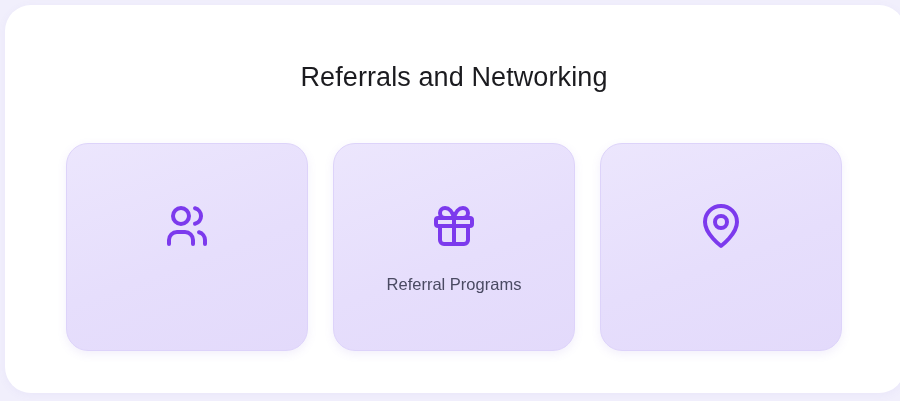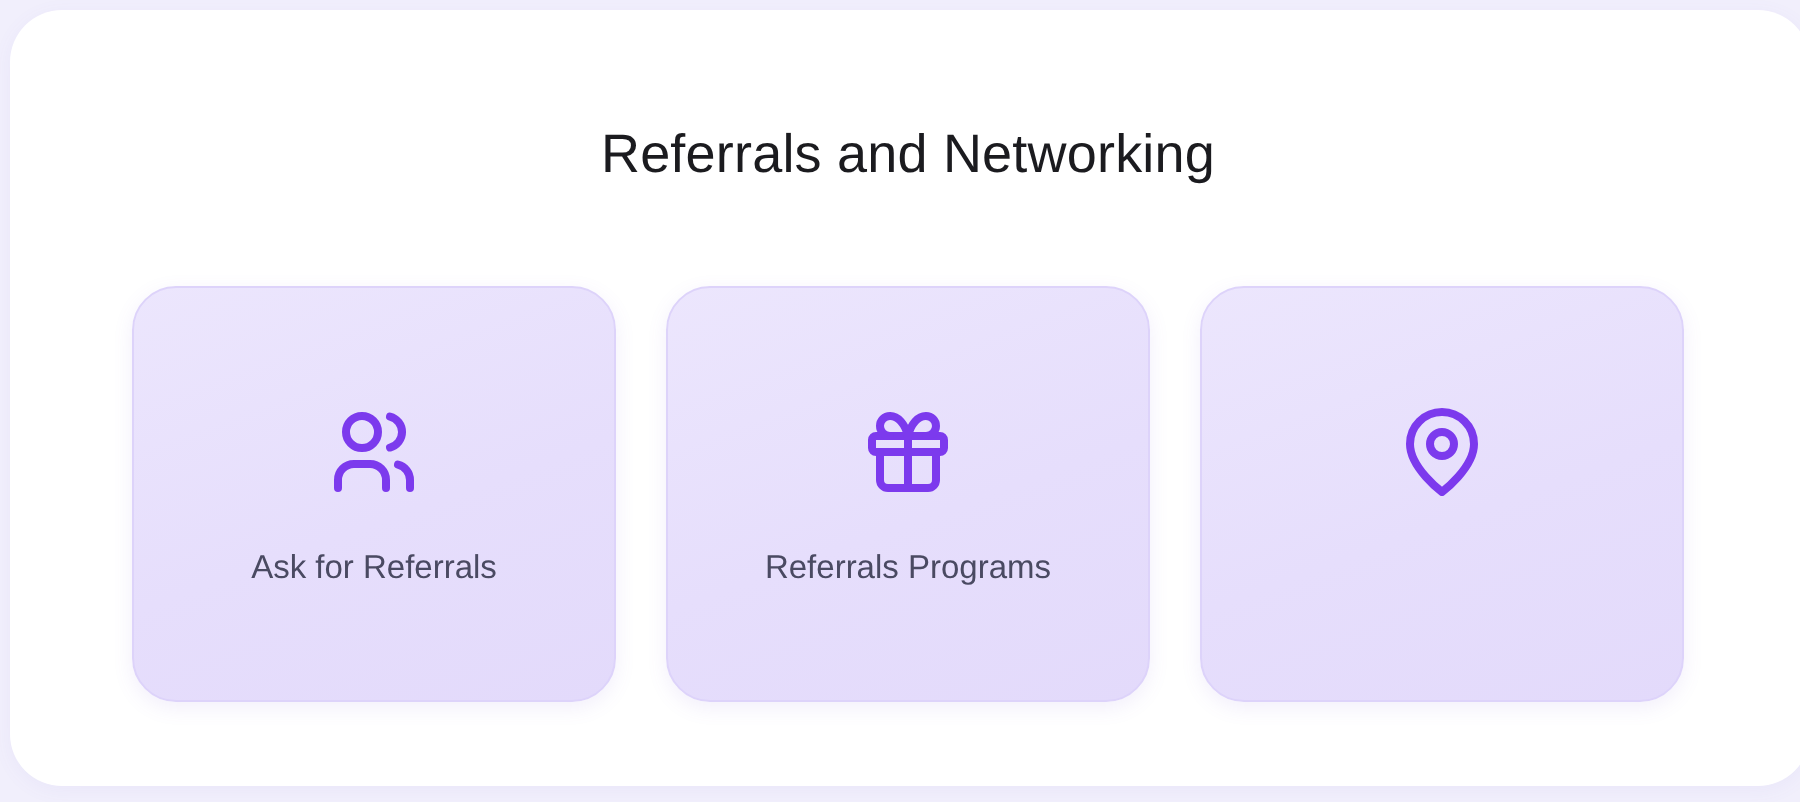--- a/index.html
+++ b/index.html
@@ -85,33 +85,32 @@
 
     <div class="card card-1">
       <span class="icon">
         <svg viewBox="0 0 24 24" fill="none" stroke="#7c3aed" stroke-width="2" stroke-linecap="round" stroke-linejoin="round">
           <circle cx="9" cy="7" r="4"></circle>
           <path d="M3 21v-2a4 4 0 0 1 4-4h4a4 4 0 0 1 4 4v2"></path>
           <path d="M16 3.13a4 4 0 0 1 0 7.75"></path>
           <path d="M21 21v-2a4 4 0 0 0-3-3.85"></path>
         </svg>
       </span>
-      <div class="label">Ask for Referrals</div>
     </div>
 
     <div class="card card-2">
       <span class="icon">
         <svg viewBox="0 0 24 24" fill="none" stroke="#7c3aed" stroke-width="2" stroke-linecap="round" stroke-linejoin="round">
           <rect x="3" y="8" width="18" height="4" rx="1"></rect>
           <path d="M12 8v13"></path>
           <path d="M19 12v7a2 2 0 0 1-2 2H7a2 2 0 0 1-2-2v-7"></path>
           <path d="M7.5 8a2.5 2.5 0 0 1 0-5A4.8 8 0 0 1 12 8a4.8 8 0 0 1 4.5-5 2.5 2.5 0 0 1 0 5"></path>
         </svg>
       </span>
-      <div class="label">Referrals Programs</div>
+      <div class="label">Referral Programs</div>
     </div>
 
     <div class="card card-3">
       <span class="icon">
         <svg viewBox="0 0 24 24" fill="none" stroke="#7c3aed" stroke-width="2" stroke-linecap="round" stroke-linejoin="round">
           <path d="M20 10c0 6-8 12-8 12s-8-6-8-12a8 8 0 0 1 16 0Z"></path>
           <circle cx="12" cy="10" r="3"></circle>
         </svg>
       </span>
     </div>

